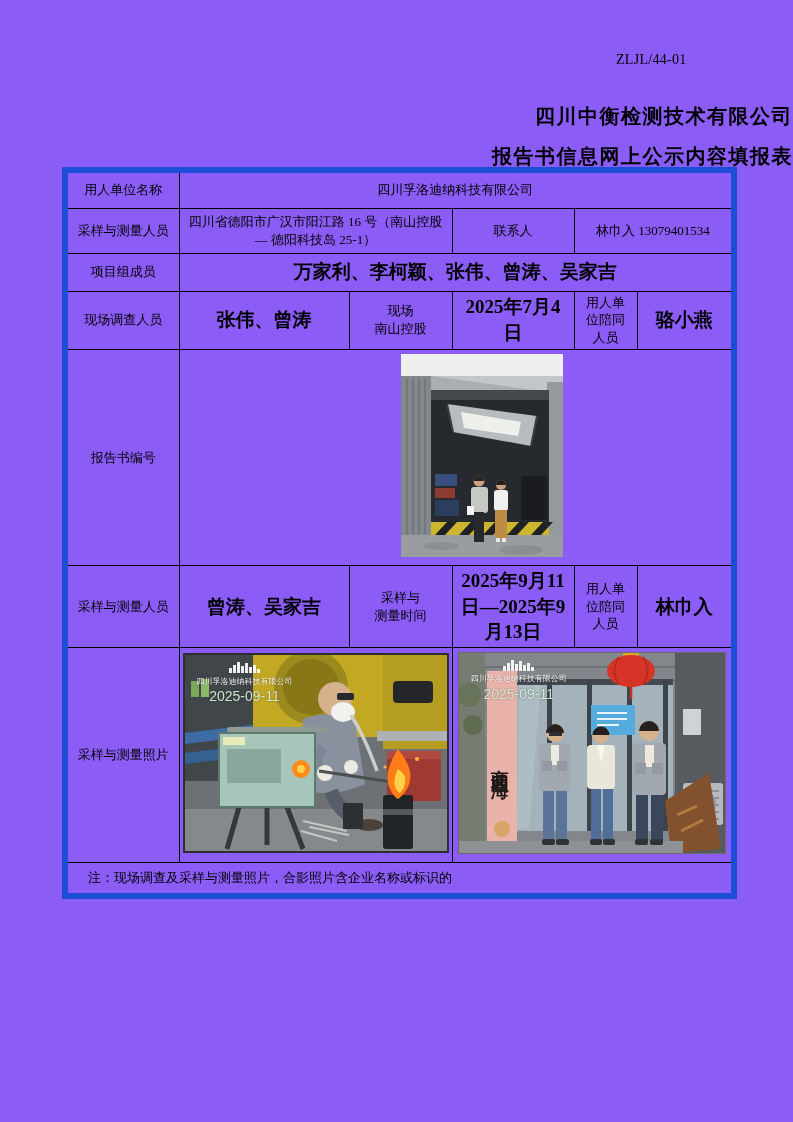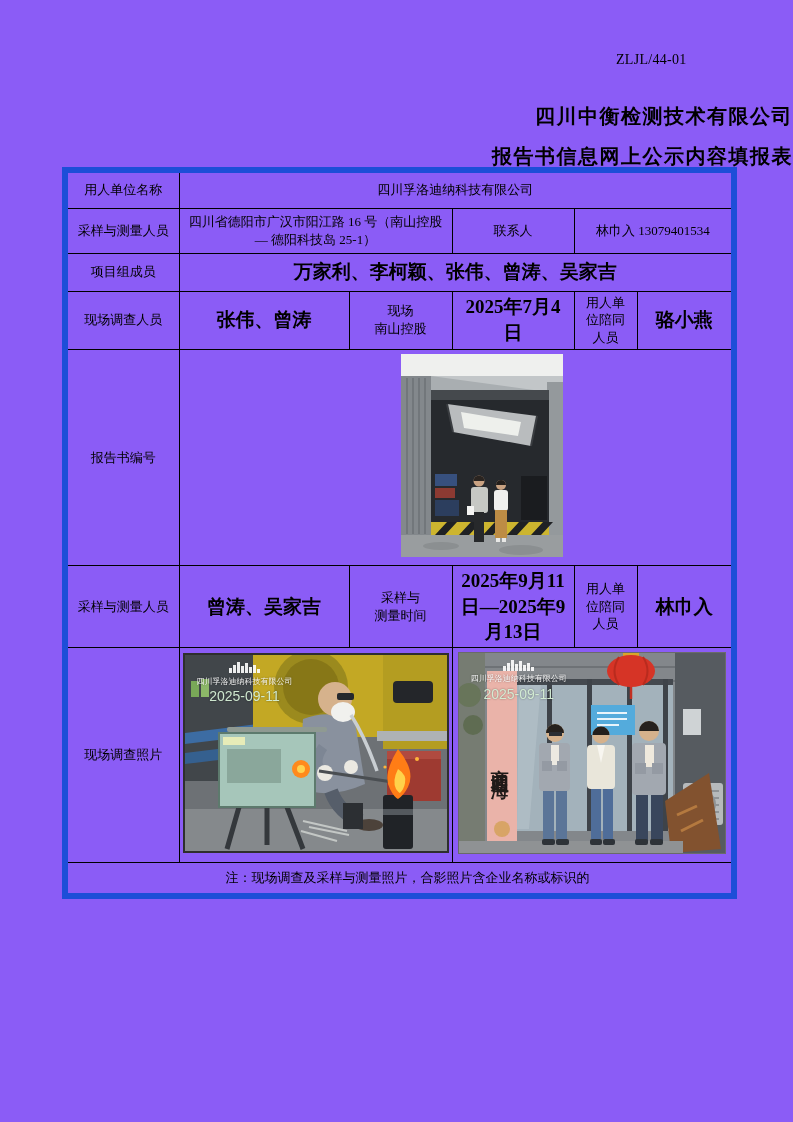--- a/index.html
+++ b/index.html
@@ -8,21 +8,21 @@
   .doc-code{position:absolute;left:616px;top:52px;font-size:14px;letter-spacing:.3px;}
   .title{position:absolute;left:0;width:100%;text-align:right;font-weight:bold;font-size:20px;letter-spacing:1.5px;}
   .title-1{top:103px;}
   .title-2{top:143px;}
   table.form{position:absolute;left:62px;top:167px;width:669px;border-collapse:collapse;
              table-layout:fixed;border:6px solid #1d4ed8;}
   td{border:1px solid #000;text-align:center;vertical-align:middle;
      font-size:13px;line-height:1.35;padding:2px 4px;overflow:hidden;}
   td.b{font-weight:bold;font-size:19px;}
   td.pre{white-space:pre-line;}
-  td.note-cell{text-align:center;padding-left:20px;}
+  td.note-cell{text-align:left;padding-left:20px;}
   td.photo-cell{padding:4px 2px;}
   .photo-wrap{position:relative;display:inline-block;line-height:0;}
   .photo-a{transform:translateX(27px);}
   .photo-b{border:2px solid #2e2e2e;}
   .photo-c{border:1px solid #6a6a6a;}
   .wm{position:absolute;top:7px;left:7px;width:106px;line-height:1.3;text-align:center;
       font-family:"Liberation Sans","DejaVu Sans",sans-serif;
       color:rgba(255,255,255,.92);font-size:8px;text-shadow:0 0 2px rgba(0,0,0,.45);}
   .wm .wm-date{color:rgba(215,240,215,.95);font-size:14px;}
   .banner-text{position:absolute;left:32px;top:30px;height:160px;writing-mode:vertical-rl;
@@ -131,21 +131,21 @@
       <td class="pre">采样与
 测量时间</td>
       <td class="b">2025年9月11日—2025年9月13日</td>
       <td class="pre">用人单
 位陪同
 人员</td>
       <td class="b">林巾入</td>
     </tr>
 
     <tr style="height:212px">
-      <td>现场调查照片</td>
+      <td>采样与测量照片</td>
       <td colspan="2" class="photo-cell">
         <span class="photo-wrap photo-b">
           <svg width="262" height="196" viewBox="0 0 262 196">
             <rect width="262" height="196" fill="#6d7175"></rect>
             <rect width="68" height="126" fill="#41464a"></rect>
             <rect x="6" y="26" width="8" height="16" fill="#79a858"></rect>
             <rect x="16" y="24" width="8" height="18" fill="#8cb868"></rect>
             <rect x="-4" y="74" width="74" height="11" fill="#3c6ca3" transform="rotate(-7 33 80)"></rect>
             <rect x="-4" y="94" width="74" height="11" fill="#35608f" transform="rotate(-7 33 100)"></rect>
             <rect x="68" y="0" width="132" height="82" fill="#c3a824"></rect>

